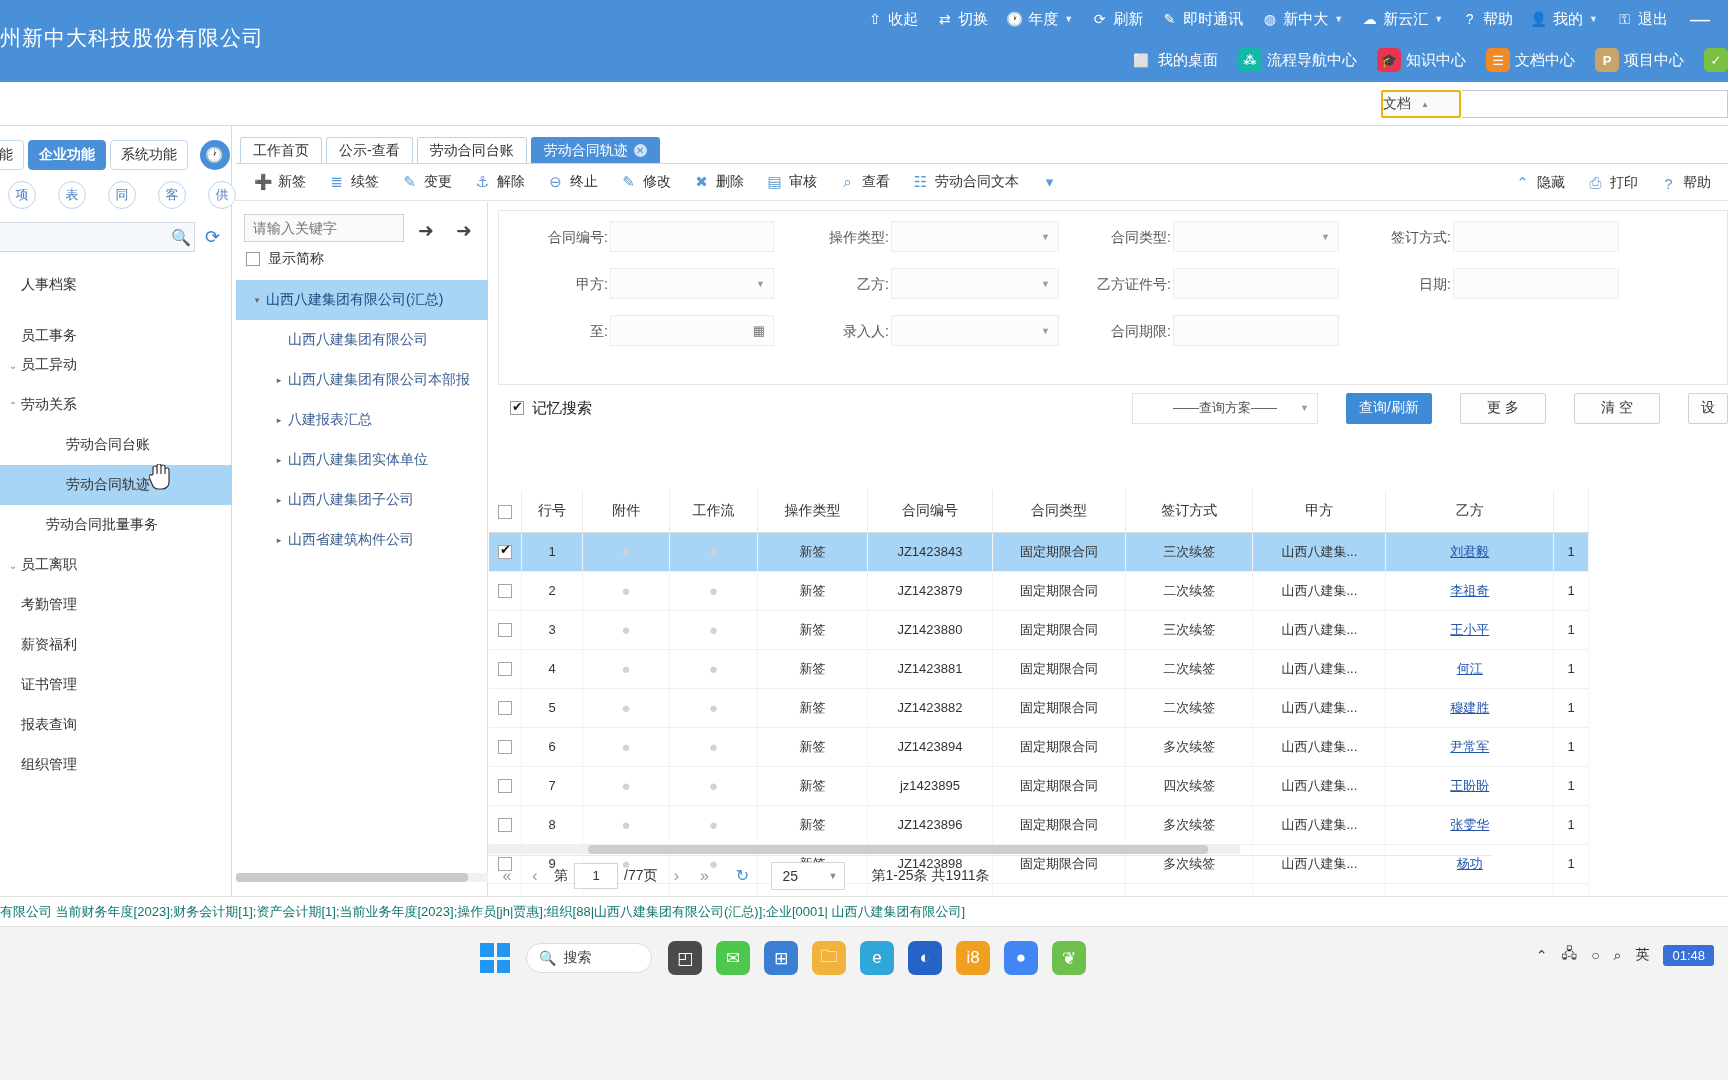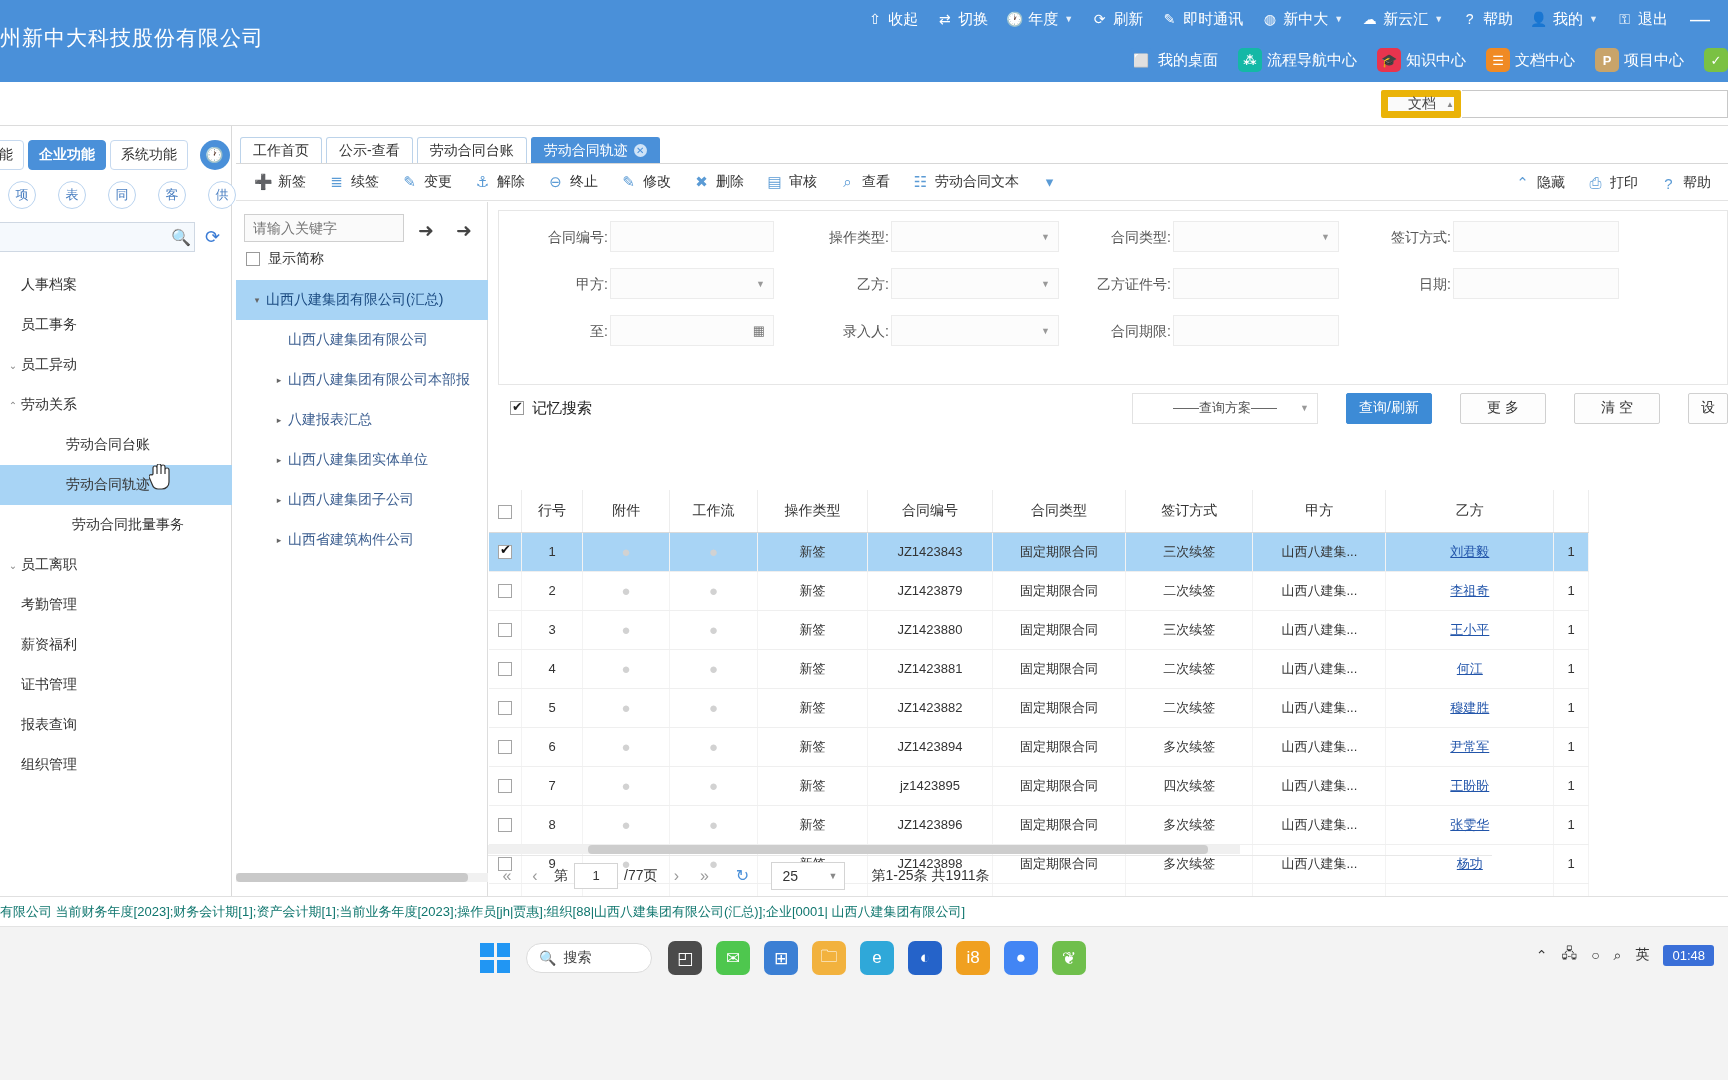--- a/index.html
+++ b/index.html
@@ -14,22 +14,22 @@
   .hitem { display:flex; align-items:center; gap:5px; color:#fff; font-size:15px; white-space:nowrap; cursor:pointer; }
   .hitem .ico { display:inline-flex; align-items:center; justify-content:center; width:17px; height:17px; font-size:14px; color:#fff; }
   .caret { font-size:9px; opacity:.85; margin-left:1px; }
   .company-name { position:absolute; left:0; top:24px; color:#fff; font-size:21px; letter-spacing:1px; white-space:nowrap; }
   .minimize { color:#fff; font-size:20px; line-height:10px; cursor:pointer; padding:0 4px; }
   .app-ico { width:24px; height:24px; border-radius:5px; display:inline-flex; align-items:center; justify-content:center;
              font-size:13px; font-weight:bold; color:#fff; }
 
   
   .subbar { position:absolute; left:0; top:82px; width:1728px; height:44px; background:#fff; border-bottom:1px solid #dcdcdc; }
-  .doc-select { position:absolute; left:1381px; top:90px; width:80px; height:28px; border:7px solid #eab308; background:#fafafa;
-      display:flex; align-items:center; justify-content:flex-end; gap:10px; font-size:14px; color:#444; cursor:pointer; border-radius:2px;}
+  .doc-select { position:absolute; left:1381px; top:90px; width:80px; height:28px; border:2px solid #eab308; background:#fafafa;
+      display:flex; align-items:center; justify-content:flex-start; gap:10px; font-size:14px; color:#444; cursor:pointer; border-radius:2px;}
   .doc-select .tri { font-size:8px; color:#888; }
   .doc-input { position:absolute; left:1462px; top:90px; width:266px; height:28px; border:1px solid #c8c8c8; border-left:none; background:#fff; }
 
   
   .sidebar { position:absolute; left:0; top:126px; width:232px; height:770px; background:#fff; border-right:1px solid #d9d9d9; overflow:hidden; }
   .fn-tabs { position:absolute; left:-40px; top:140px; display:flex; gap:4px; align-items:center; }
   .fn-tab { height:30px; padding:0 10px; border:1px solid #c6d9ef; border-radius:4px; background:#fff; color:#333;
             display:flex; align-items:center; font-size:14px; cursor:pointer; white-space:nowrap; }
   .fn-tab.active { background:#4a90d9; border-color:#4a90d9; color:#fff; font-weight:bold; }
   .clock-btn { position:absolute; left:200px; top:140px; width:30px; height:30px; border-radius:50%; background:#4a90d9; color:#fff;
@@ -253,41 +253,41 @@
     <input placeholder="内容" style="">
   </div>
   <span class="search-ico">🔍</span>
   <span class="refresh-ico">⟳</span>
 </div>
 <div class="menu" id="sidemenu">
     <div class="menu-item" style="padding-left: 5px;">
       <span class="menu-arrow"></span>
       <span class="menu-label">人事档案</span>
     </div>
-    <div class="menu-item" style="padding-left: 5px;">
+    <div class="menu-item" style="padding-left: 5px; align-items: flex-end;">
       <span class="menu-arrow"></span>
       <span class="menu-label">员工事务</span>
     </div>
     <div class="menu-item" style="padding-left: 5px;">
       <span class="menu-arrow">⌄</span>
       <span class="menu-label">员工异动</span>
     </div>
     <div class="menu-item" style="padding-left: 5px;">
       <span class="menu-arrow">⌃</span>
       <span class="menu-label">劳动关系</span>
     </div>
     <div class="menu-item" style="padding-left: 50px;">
       <span class="menu-arrow"></span>
       <span class="menu-label">劳动合同台账</span>
     </div>
     <div class="menu-item selected" style="padding-left: 50px;">
       <span class="menu-arrow"></span>
       <span class="menu-label">劳动合同轨迹</span>
     </div>
-    <div class="menu-item" style="padding-left: 56px; text-align: right;">
+    <div class="menu-item" style="padding-left: 30px; text-align: right;">
       <span class="menu-arrow"></span>
       <span class="menu-label">劳动合同批量事务</span>
     </div>
     <div class="menu-item" style="padding-left: 5px;">
       <span class="menu-arrow">⌄</span>
       <span class="menu-label">员工离职</span>
     </div>
     <div class="menu-item" style="padding-left: 5px;">
       <span class="menu-arrow"></span>
       <span class="menu-label">考勤管理</span>

